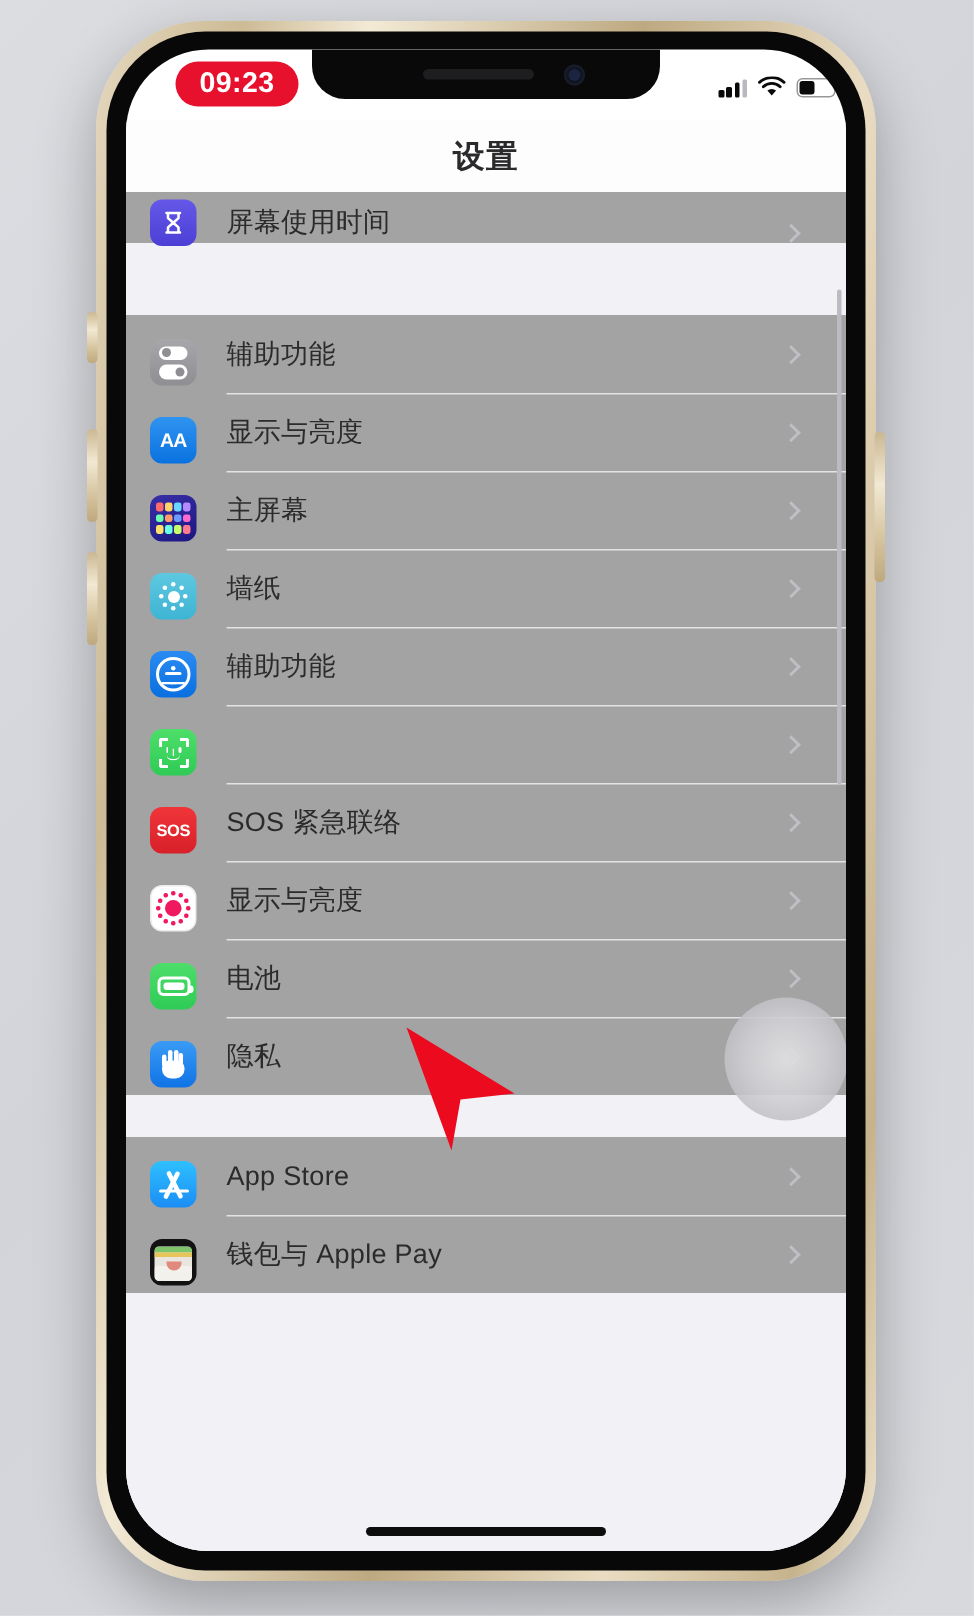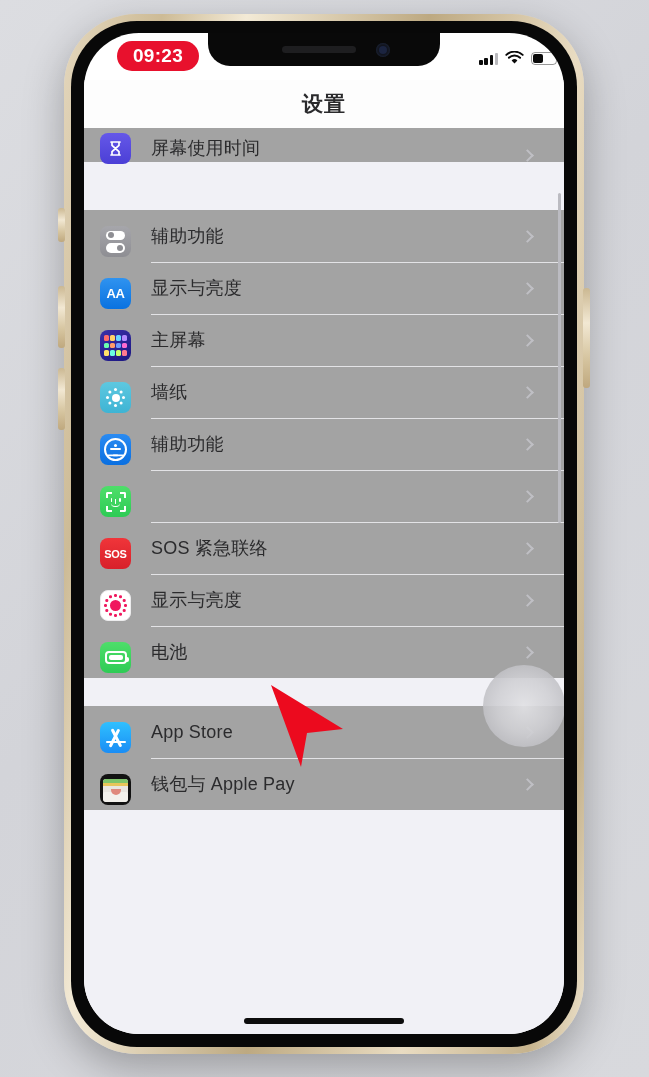--- a/index.html
+++ b/index.html
@@ -476,20 +476,33 @@
             </div>
 
             <div class="row">
               <span class="row-icon ic-battery">
                 <span class="battshape"></span>
               </span>
               <span class="row-label">电池</span>
               <span class="chev"></span>
             </div>
 
+            <div class="row">
+              <span class="row-icon ic-privacy">
+                <span class="hand">
+                  <span class="fing f1"></span>
+                    <span class="fing f2"></span>
+                  <span class="fing f3"></span>
+                    <span class="fing f4"></span>
+                  <span class="palm"></span>
+                </span>
+              </span>
+              <span class="row-label">隐私</span>
+              <span class="chev"></span>
+            </div>
           </div>
 
           <div class="gap small"></div>
 
           <div class="group">
             <div class="row">
               <span class="row-icon ic-appstore">
                 <span class="astore">
                   <span class="s1"></span>
                     <span class="s2"></span>

